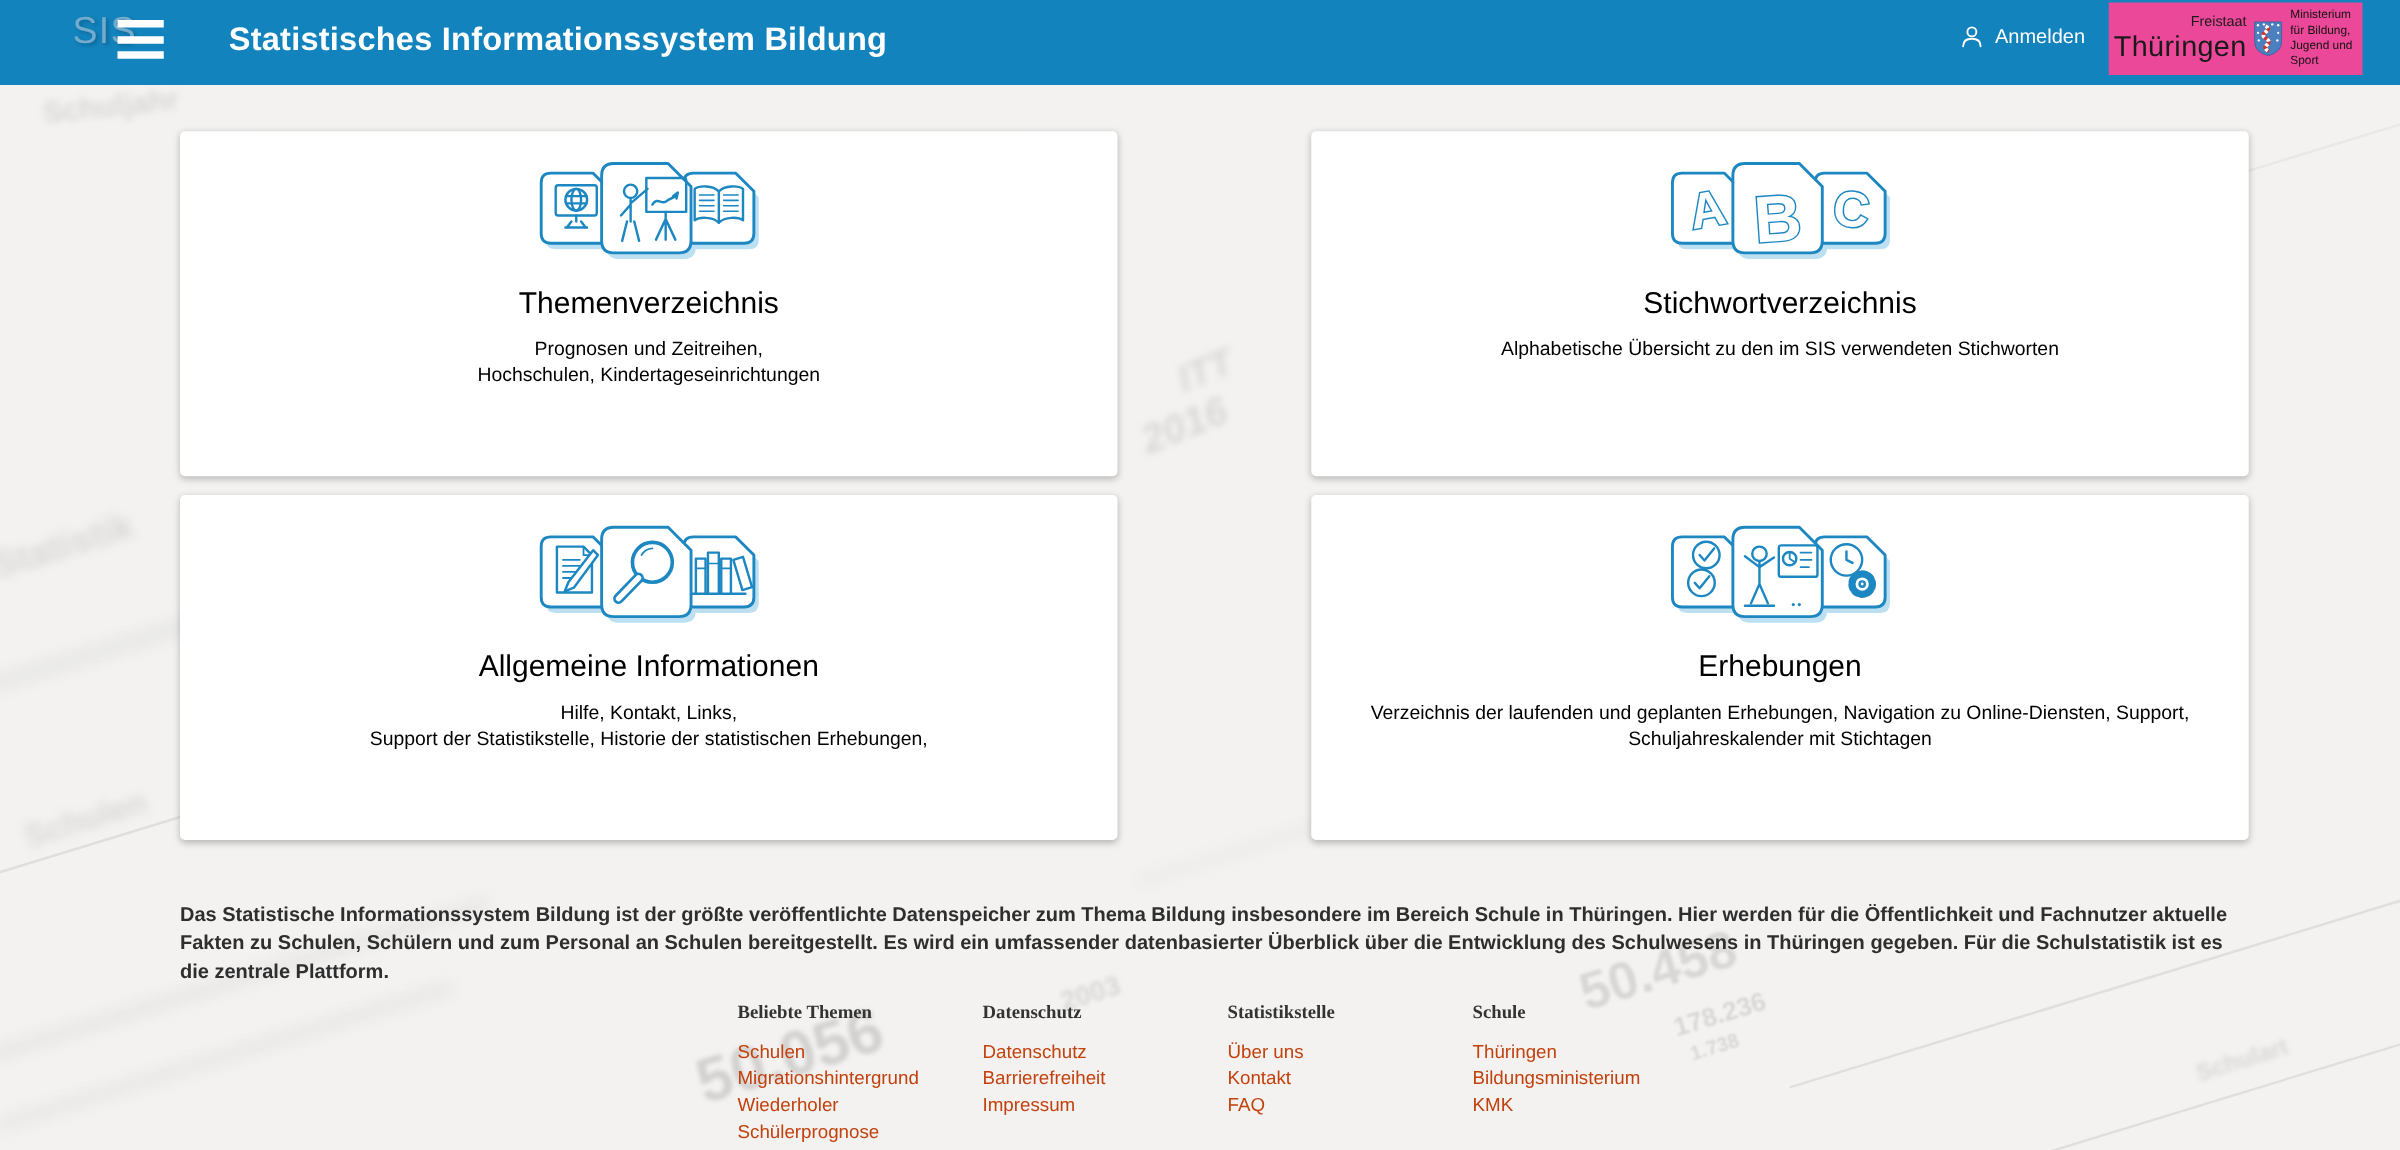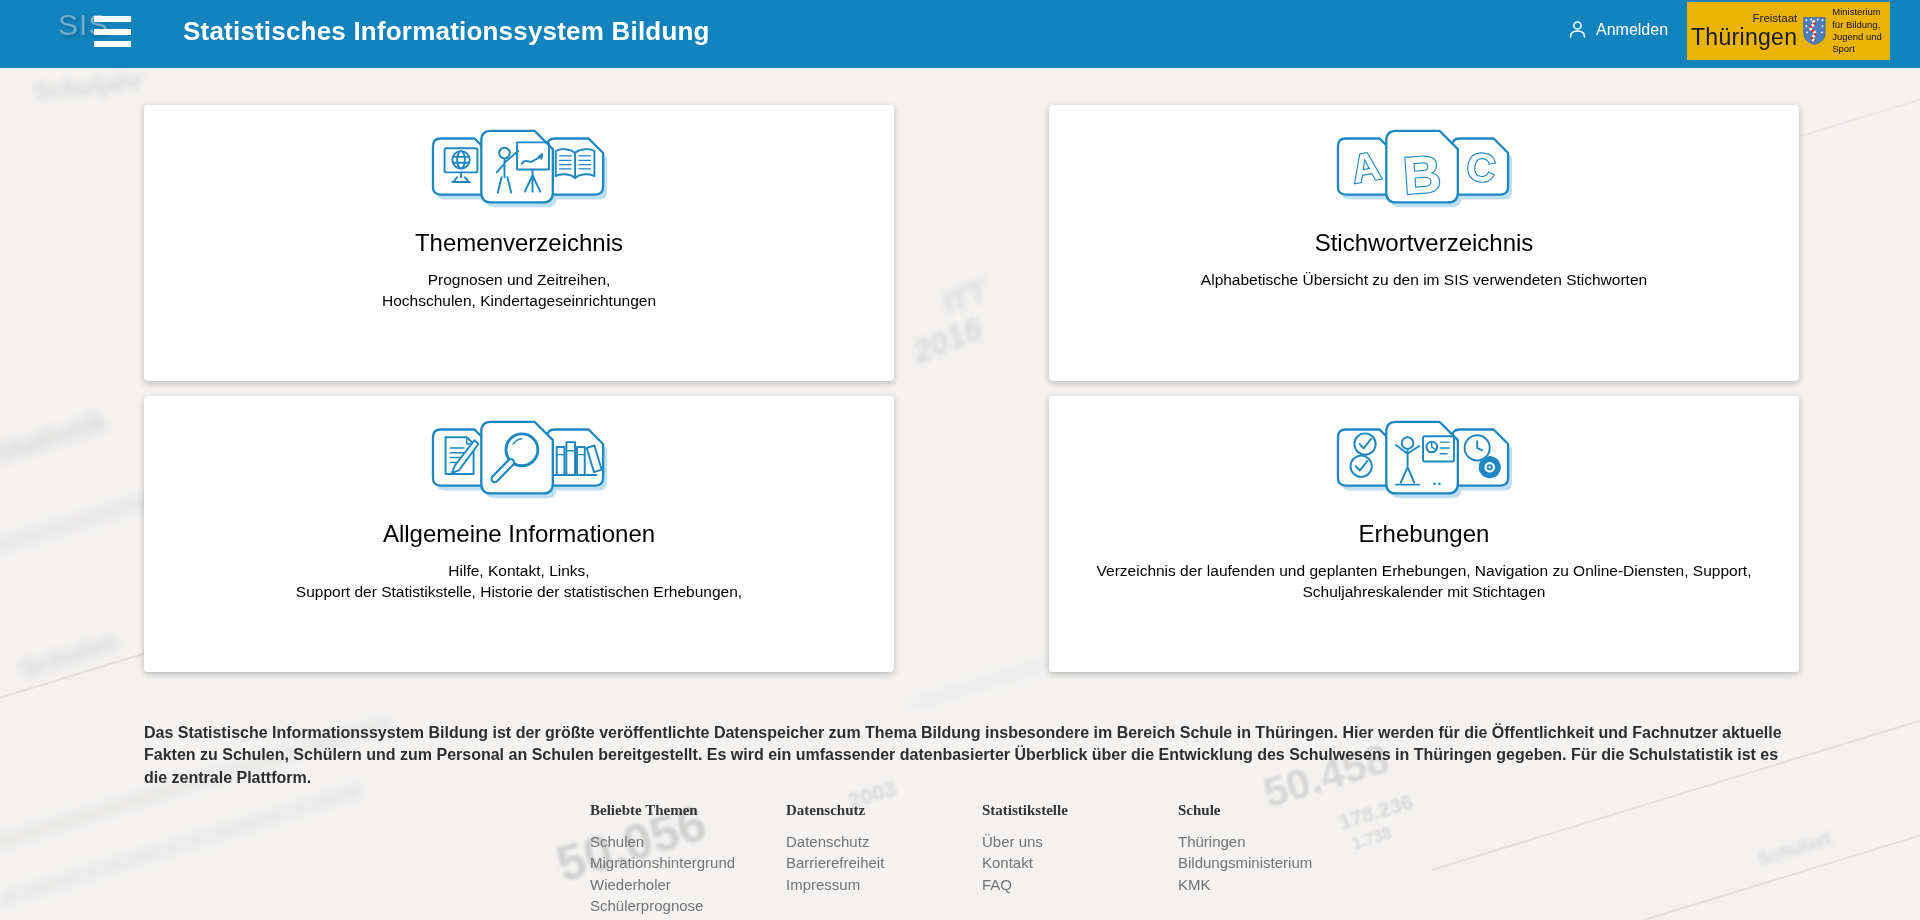--- a/index.html
+++ b/index.html
@@ -33,21 +33,21 @@
   .app-title {
     position:absolute; left:183px; top:16px; font-size:26px; font-weight:600;
     color:#fff; letter-spacing:0.2px;
   }
   .login {
     position:absolute; left:1568px; top:20px; display:flex; align-items:center;
     gap:9px; color:#ffffff; font-size:16px; cursor:pointer;
   }
   .brand-box {
     position:absolute; left:1687px; top:2px; width:203px; height:58px;
-    background:#eab308; display:flex; align-items:center; justify-content:center;
+    background:#ec4899; display:flex; align-items:center; justify-content:center;
     gap:6px; cursor:pointer; padding:0 4px;
   }
   .brand-wordmark { text-align:right; color:#1a1a1a; line-height:1; }
   .brand-freistaat { font-size:11.5px; margin-bottom:1px; }
   .brand-state { font-size:23px; letter-spacing:0.3px; }
   .brand-ministry { font-size:9.5px; line-height:1.3; color:#111; }
 
   
   .cards {
     position:absolute; left:144px; top:105px; z-index:2;
@@ -65,21 +65,21 @@
   
   .intro {
     position:absolute; left:144px; top:722px; width:1655px; z-index:2;
     font-size:16px; font-weight:bold; color:#2e2e2e; line-height:1.4;
   }
 
   
   .footer { position:absolute; left:590px; top:802px; display:flex; z-index:2; }
   .fcol { width:196px; font-size:15px; }
   .fcol-heading { font-weight:bold; color:#333; margin-bottom:12px;font-family:Liberation Serif, serif; }
-  .flink { color:#737373; line-height:1.42; cursor:pointer; }
+  .flink { color:#c2410c; line-height:1.42; cursor:pointer; }
 </style>
 </head>
 <body>
 
 <div>
   <span class="wm" style="left:555px;top:815px;font-size:50px;color:#d2d1d0;">50.056</span>
   <span class="wm" style="left:1262px;top:752px;font-size:42px;filter:blur(1.2px);">50.458</span>
   <span class="wm" style="left:1338px;top:800px;font-size:21px;filter:blur(1px);">178.236</span>
   <span class="wm" style="left:1352px;top:830px;font-size:16px;filter:blur(1px);">1.738</span>
   <span class="wm" style="left:912px;top:322px;font-size:32px;font-style:italic;transform:rotate(-22deg);filter:blur(2.5px);">2016</span>

